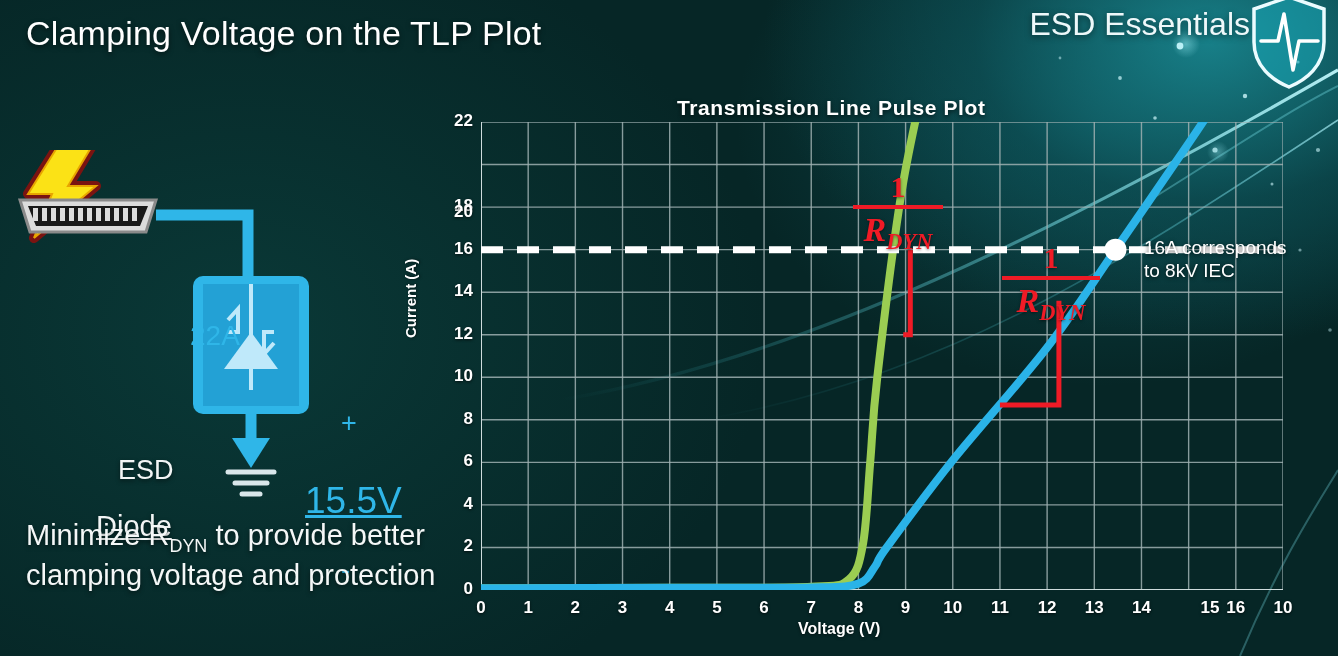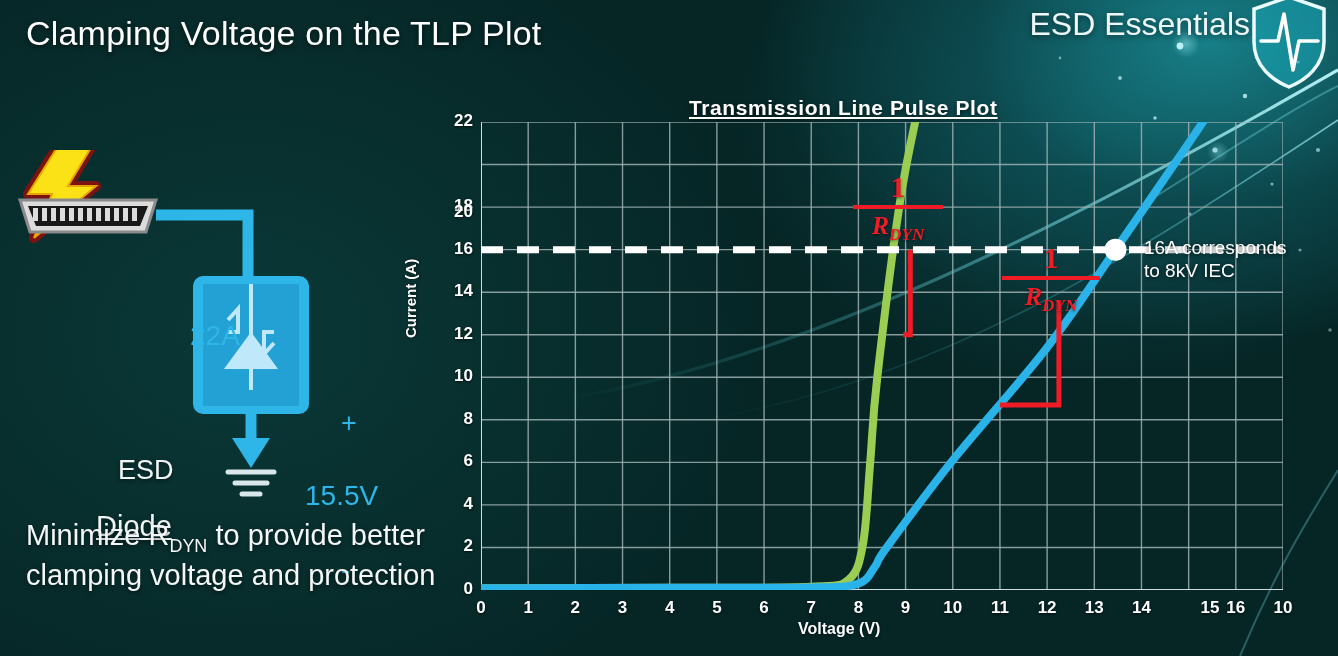--- a/index.html
+++ b/index.html
@@ -25,35 +25,35 @@
     position:absolute;right:88px;top:6px;font-size:32px;font-weight:400;color:#eef8fa;
     text-shadow:0 2px 6px rgba(0,0,0,.5);white-space:nowrap;margin-left:32px;
   }
   #brandShield{position:absolute;right:8px;top:-6px;width:82px;height:96px;}
 
   
   #circuit{position:absolute;left:0;top:150px;width:420px;height:360px;}
   #lblESD{position:absolute;left:118px;top:305px;font-size:27px;color:#f2f5f5;text-shadow:0 2px 4px rgba(0,0,0,.5);}
   #lblDiode{position:absolute;left:96px;top:360px;font-size:29px;color:#f2f5f5;text-shadow:0 2px 4px rgba(0,0,0,.5);text-decoration:underline;}
   #lbl22A{position:absolute;left:190px;top:170px;font-size:28px;color:#2fb6e8;font-weight:400;}
-  #lbl155{position:absolute;left:305px;top:330px;font-size:28px;color:#2fb6e8;}
+  #lbl155{position:absolute;left:305px;top:330px;font-size:37px;color:#2fb6e8;text-decoration:underline;}
   #lblPlus{position:absolute;left:341px;top:258px;font-size:27px;color:#2fb6e8;}
   #lblMinus{position:absolute;left:341px;top:405px;font-size:27px;color:#2fb6e8;}
 
   #bottomNote{
     position:absolute;left:26px;top:517px;width:420px;font-size:29px;line-height:1.25;
     color:#f4f7f7;text-shadow:0 2px 4px rgba(0,0,0,.5);
   }
   #bottomNote sub{font-size:.62em;}
 
   
   #chart{position:absolute;left:408px;top:88px;width:930px;height:568px;}
   #chartTitle{
-    position:absolute;left:281px;top:8px;font-size:21px;font-weight:bold;color:#fff;
-    letter-spacing:.6px;text-shadow:0 2px 4px rgba(0,0,0,.6);white-space:nowrap;text-decoration:underline;
+    position:absolute;left:269px;top:8px;font-size:21px;font-weight:bold;color:#fff;
+    letter-spacing:.6px;text-shadow:0 2px 4px rgba(0,0,0,.6);white-space:nowrap;
   }
   #yAxisTitle{
     position:absolute;left:-6px;top:250px;transform:rotate(-90deg);transform-origin:left top;
     font-size:15px;font-weight:bold;color:#fff;white-space:nowrap;text-shadow:0 1px 3px rgba(0,0,0,.6);
   }
   #xAxisTitle{
     position:absolute;left:390px;top:532px;font-size:16px;font-weight:bold;color:#fff;
     white-space:nowrap;text-shadow:0 1px 3px rgba(0,0,0,.6);
   }
   .ytick{position:absolute;right:0;font-size:17px;font-weight:bold;color:#fff;
@@ -61,21 +61,21 @@
   .xtick{position:absolute;top:0;font-size:17px;font-weight:bold;color:#fff;
          text-shadow:0 1px 3px rgba(0,0,0,.7);text-align:center;width:26px;}
   #annotCallout{
     position:absolute;left:736px;top:148px;font-size:19px;line-height:1.22;color:#fff;
     text-shadow:0 1px 4px rgba(0,0,0,.75);white-space:nowrap;
   }
   .fraction{position:absolute;color:#ef1b26;font-family:"Liberation Serif",serif;font-style:italic;
             font-weight:bold;text-align:center;text-shadow:0 1px 3px rgba(0,0,0,.5);}
   .fraction .num{font-size:30px;line-height:1;font-style:normal;}
   .fraction .bar{height:4px;background:#ef1b26;margin:3px auto;}
-  .fraction .den{font-size:26px;line-height:1.05;white-space:nowrap;}
+  .fraction .den{font-size:34px;line-height:1.05;white-space:nowrap;}
   .fraction .den sub{font-size:.66em;}
 </style>
 </head>
 <body>
 
 <div id="stage">
 
   <svg class="bgswoosh" viewBox="0 0 1338 656">
     <defs>
       <linearGradient id="sw1" x1="0" y1="1" x2="1" y2="0">

